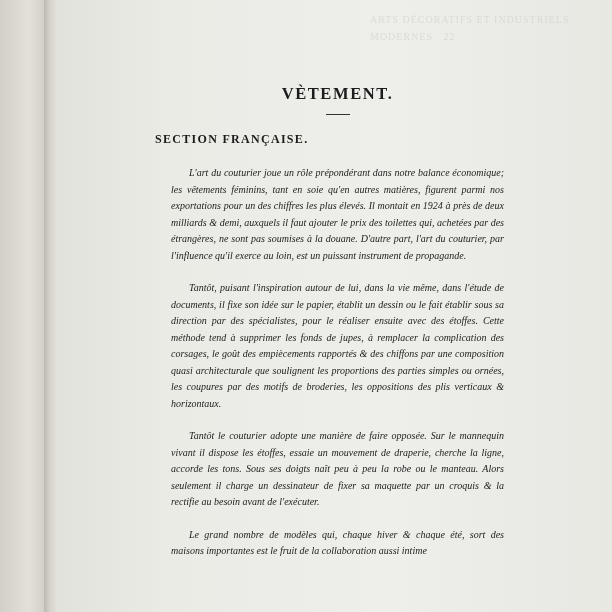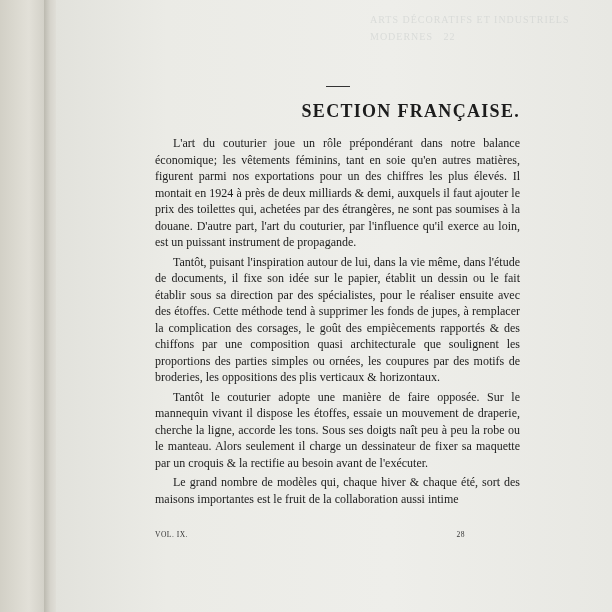--- a/index.html
+++ b/index.html
@@ -32,26 +32,26 @@
     color: #1c1c1c;
   }
   .title {
     text-align: center; font-size: 16.5px; letter-spacing: 1.6px;
     margin: 0; height: 28px; line-height: 28px;
   }
   .rule {
     width: 24px; height: 1px; background: #333; margin: 6px auto 14px auto;
   }
   .subtitle {
-    text-align: right; font-size: 18px; letter-spacing: 1.3px;
+    text-align: left; font-size: 12px; letter-spacing: 1.3px;
     margin: 0 0 14px 0; line-height: 20px;
   }
   .para {
-    font-size: 12px; line-height: 16.5px; text-align: justify;
-    text-indent: 18px; margin: 0; hyphens: manual;
+    font-size: 10px; line-height: 16.5px; text-align: justify;
+    text-indent: 18px; margin: 16px; hyphens: manual; font-style: italic;
   }
   .para + .para { margin-top: 3px; }
   .footer {
     position: absolute; left: 155px; top: 530px; width: 310px;
     display: flex; justify-content: space-between;
     font-size: 7.5px; color: #333; letter-spacing: 0.5px;
   }
 </style>
 </head>
 <body>
@@ -62,25 +62,22 @@
   <div class="right-page"></div>
 
   <div class="ghost">
     <div class="hdr">
       <span>ARTS DÉCORATIFS ET INDUSTRIELS MODERNES</span>
       &nbsp;&nbsp;<span>22</span>
     </div>
   </div>
 
   <div class="text-block">
+    <h1 class="title">VÈTEMENT.</h1>
     <div class="rule"></div>
     <h2 class="subtitle">SECTION FRANÇAISE.</h2>
     <p class="para">L'art du couturier joue un rôle prépondérant dans notre balance économique; les vêtements féminins, tant en soie qu'en autres matières, figurent parmi nos exportations pour un des chiffres les plus élevés. Il montait en 1924 à près de deux milliards &amp; demi, auxquels il faut ajouter le prix des toilettes qui, achetées par des étrangères, ne sont pas soumises à la douane. D'autre part, l'art du couturier, par l'influence qu'il exerce au loin, est un puissant instrument de propagande.</p>
     <p class="para">Tantôt, puisant l'inspiration autour de lui, dans la vie même, dans l'étude de documents, il fixe son idée sur le papier, établit un dessin ou le fait établir sous sa direction par des spécialistes, pour le réaliser ensuite avec des étoffes. Cette méthode tend à supprimer les fonds de jupes, à remplacer la complication des corsages, le goût des empiècements rapportés &amp; des chiffons par une composition quasi architecturale que soulignent les proportions des parties simples ou ornées, les coupures par des motifs de broderies, les oppositions des plis verticaux &amp; horizontaux.</p>
     <p class="para">Tantôt le couturier adopte une manière de faire opposée. Sur le mannequin vivant il dispose les étoffes, essaie un mouvement de draperie, cherche la ligne, accorde les tons. Sous ses doigts naît peu à peu la robe ou le manteau. Alors seulement il charge un dessinateur de fixer sa maquette par un croquis &amp; la rectifie au besoin avant de l'exécuter.</p>
     <p class="para">Le grand nombre de modèles qui, chaque hiver &amp; chaque été, sort des maisons importantes est le fruit de la collaboration aussi intime</p>
   </div>
 
-  <div class="footer">
-    <span>VOL. IX.</span>
-    <span>28</span>
-  </div>
 </div>
 
 </body></html>

